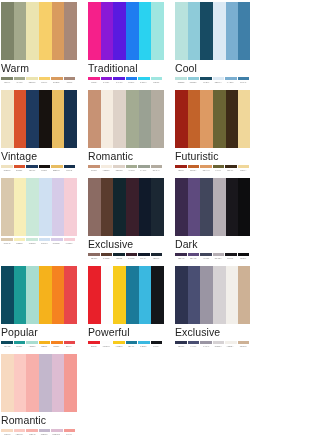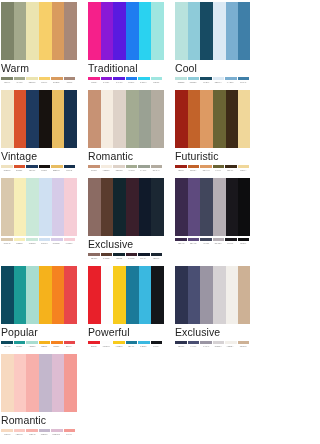--- a/index.html
+++ b/index.html
@@ -285,20 +285,21 @@
     </div>
     <div class="card">
       <div class="swatches">
         <span title="3B2A4D" style="background: rgb(59, 42, 77);"></span>
         <span title="5E4A7E" style="background: rgb(94, 74, 126);"></span>
         <span title="41465C" style="background: rgb(65, 70, 92);"></span>
         <span title="B5AEB4" style="background: rgb(181, 174, 180);"></span>
         <span title="19171C" style="background: rgb(25, 23, 28);"></span>
         <span title="0D0D0F" style="background: rgb(13, 13, 15);"></span>
       </div>
+      <div class="title">Dark</div>
       <div class="minibar">
         <span style="background: rgb(59, 42, 77);"></span>
         <span style="background: rgb(94, 74, 126);"></span>
         <span style="background: rgb(65, 70, 92);"></span>
         <span style="background: rgb(181, 174, 180);"></span>
         <span style="background: rgb(25, 23, 28);"></span>
         <span style="background: rgb(13, 13, 15);"></span>
       </div>
       <div class="hexrow">
         <span>3B2A4D</span>

